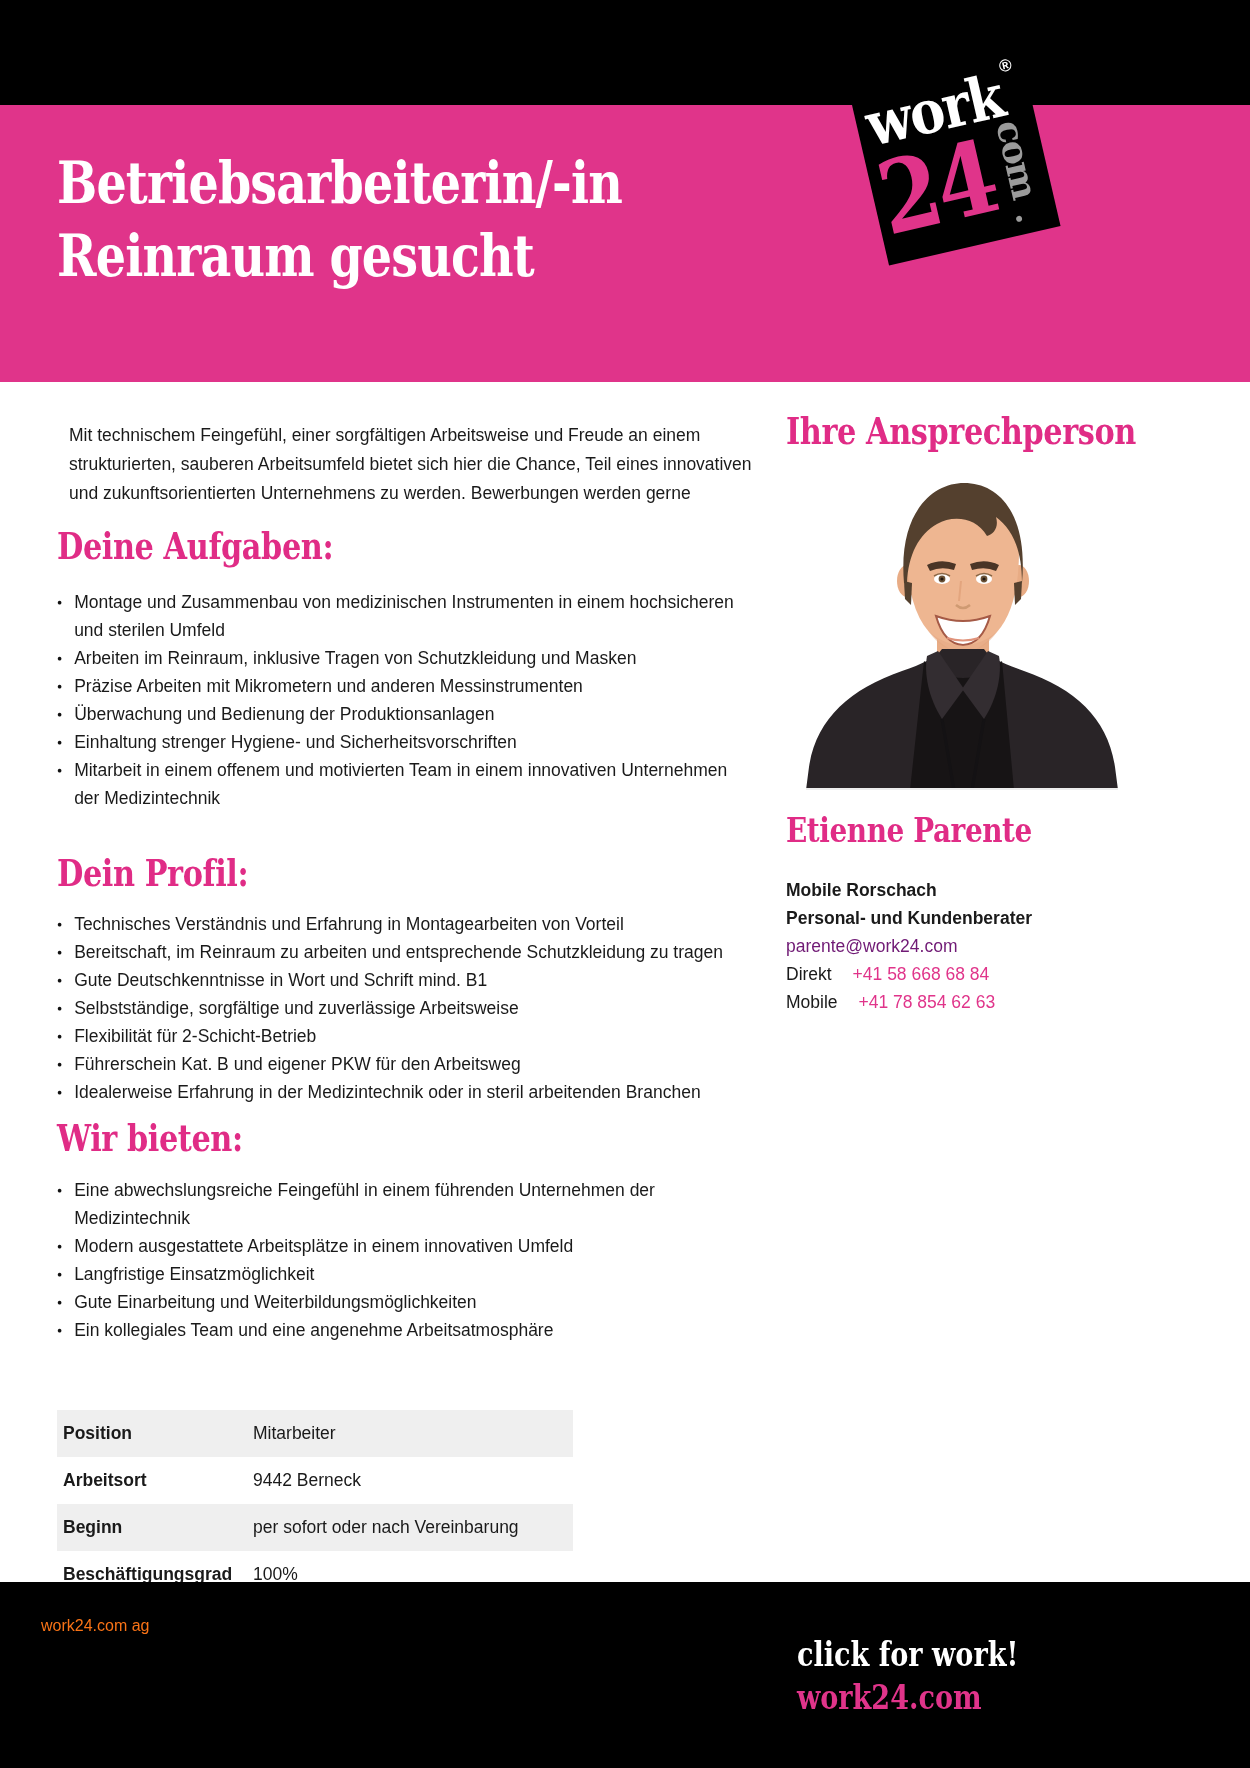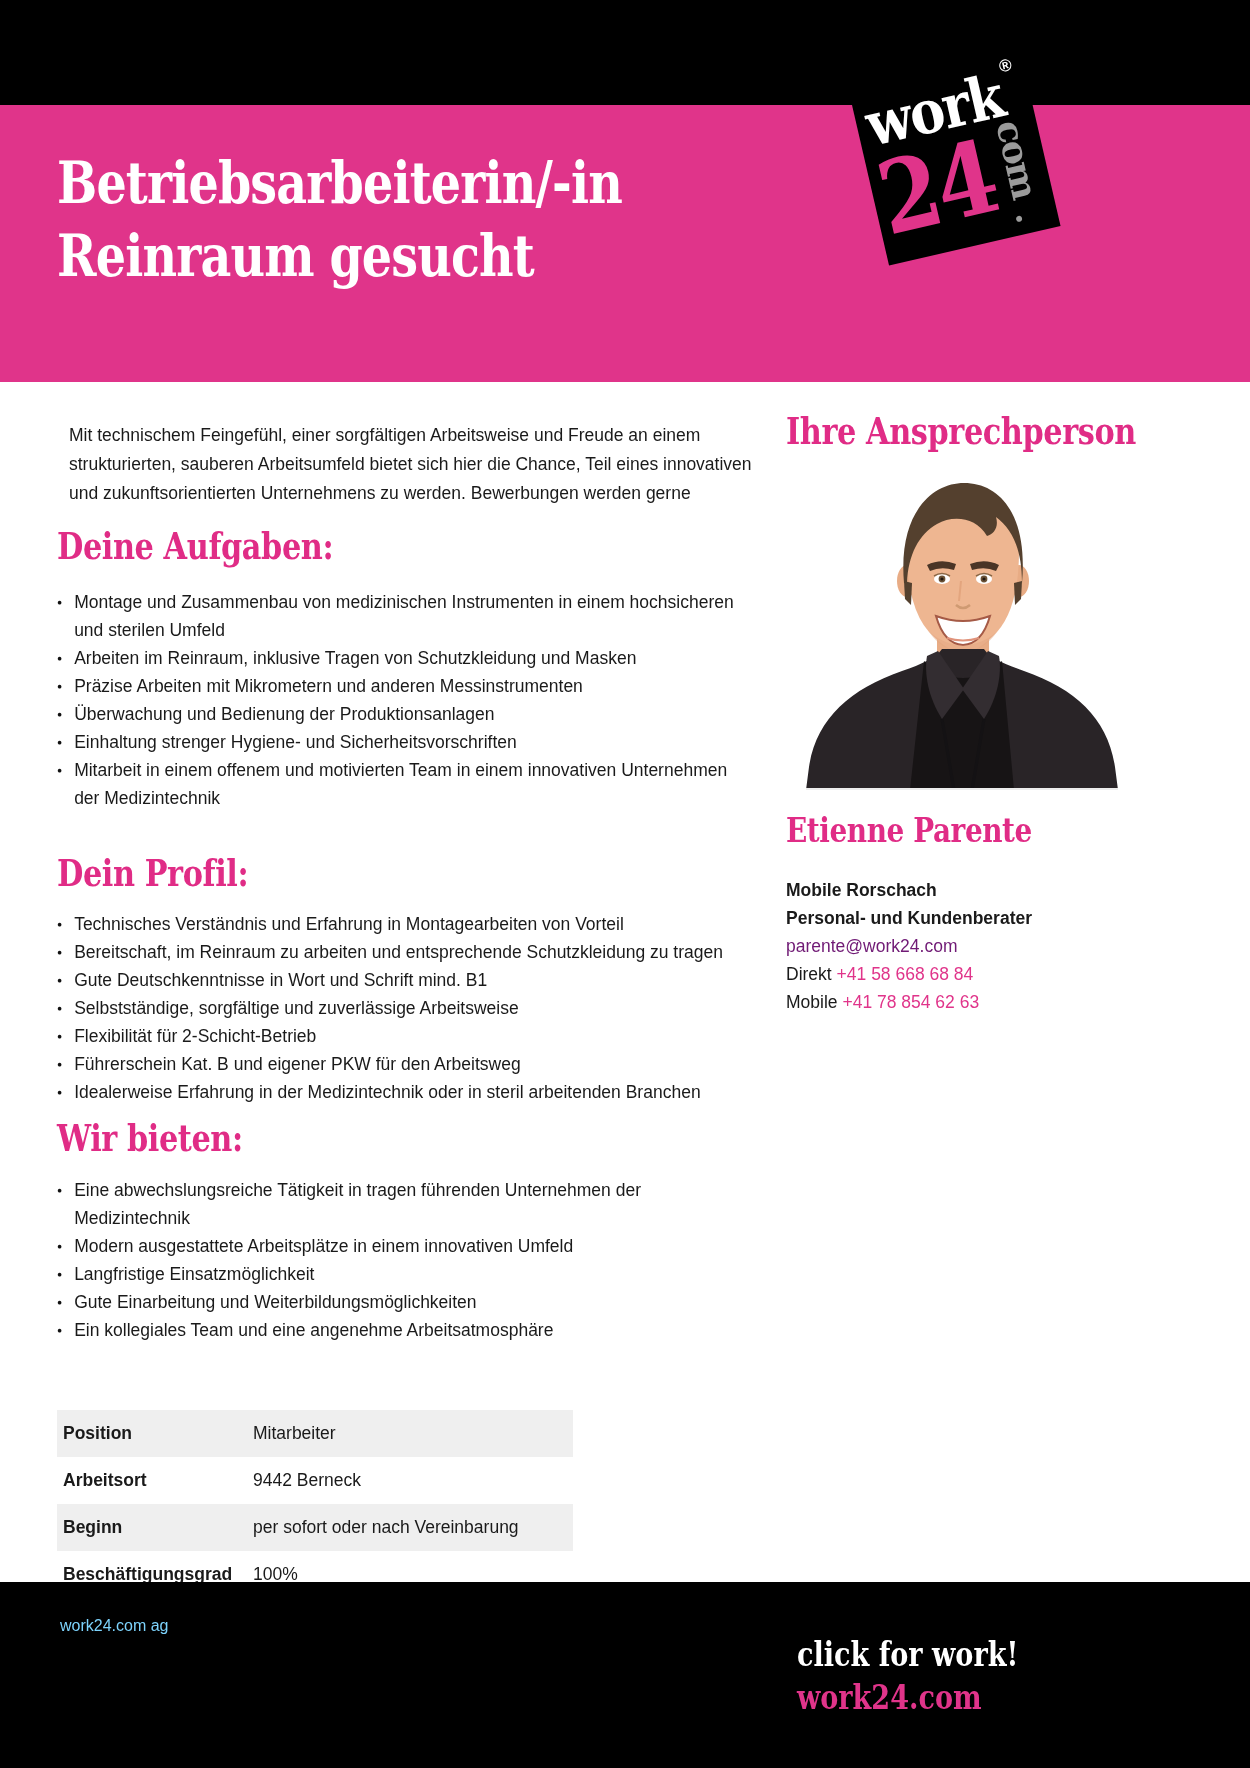--- a/index.html
+++ b/index.html
@@ -33,31 +33,31 @@
   .ul-bieten{top:1176px;}
   .bullet{display:flex;gap:12px;font-size:17.5px;line-height:28px;}
   .bullet::before{content:"●";font-size:8.5px;line-height:28px;color:#111;}
   .li-text{white-space:pre-line;}
   
   .h-contact{left:786px;top:409px;}
   .photo{left:806px;top:455px;width:312px;height:335px;}
   .h-name{left:786px;top:808px;font-size:34px;}
   .contact-lines{left:786px;top:876px;font-size:17.5px;line-height:28px;}
   .contact-lines .bold{font-weight:bold;}
-  .pink{color:#e0348a;}
+  .pink{color:#e0348a;margin-left:16px;}
   .contact-lines a{color:#701a75;text-decoration:none;cursor:pointer;}
   
   .dtable{left:57px;top:1410px;width:516px;}
   .trow{display:flex;height:47px;align-items:center;background:#ffffff;}
   .trow:nth-child(odd){background:#efefef;}
   .tlabel{width:190px;padding-left:6px;font-weight:bold;font-size:17.5px;}
   .tvalue{font-size:17.5px;}
   
   .footer{left:0;top:1582px;width:1250px;height:186px;background:#000000;z-index:5;}
-  .f-company{position:absolute;left:60px;top:35px;color:#7dd3fc;font-size:16px;}
+  .f-company{position:absolute;left:41px;top:35px;color:#f97316;font-size:16px;}
   .f-tagline{position:absolute;left:797px;top:56px;color:#ffffff;font-size:33px;line-height:34px;}
   .f-site{position:absolute;left:797px;top:99px;color:#e0348a;font-size:33px;line-height:34px;}
 </style>
 </head>
 <body>
 
 <div class="abs topbar"></div>
 <div class="abs band"></div>
 <div class="abs page-title slab">
   <div>Betriebsarbeiterin/-in</div>
@@ -121,21 +121,21 @@
       <span class="li-text">Führerschein Kat. B und eigener PKW für den Arbeitsweg</span>
     </div>
   <div class="bullet">
       <span class="li-text">Idealerweise Erfahrung in der Medizintechnik oder in steril arbeitenden Branchen</span>
     </div>
 </div>
 
 <div class="abs sec-h h-bieten slab">Wir bieten:</div>
 <div class="abs bullets ul-bieten">
   <div class="bullet">
-      <span class="li-text">Eine abwechslungsreiche Tätigkeit in tragen führenden Unternehmen der
+      <span class="li-text">Eine abwechslungsreiche Feingefühl in einem führenden Unternehmen der
 Medizintechnik</span>
     </div>
   <div class="bullet">
       <span class="li-text">Modern ausgestattete Arbeitsplätze in einem innovativen Umfeld</span>
     </div>
   <div class="bullet">
       <span class="li-text">Langfristige Einsatzmöglichkeit</span>
     </div>
   <div class="bullet">
       <span class="li-text">Gute Einarbeitung und Weiterbildungsmöglichkeiten</span>

